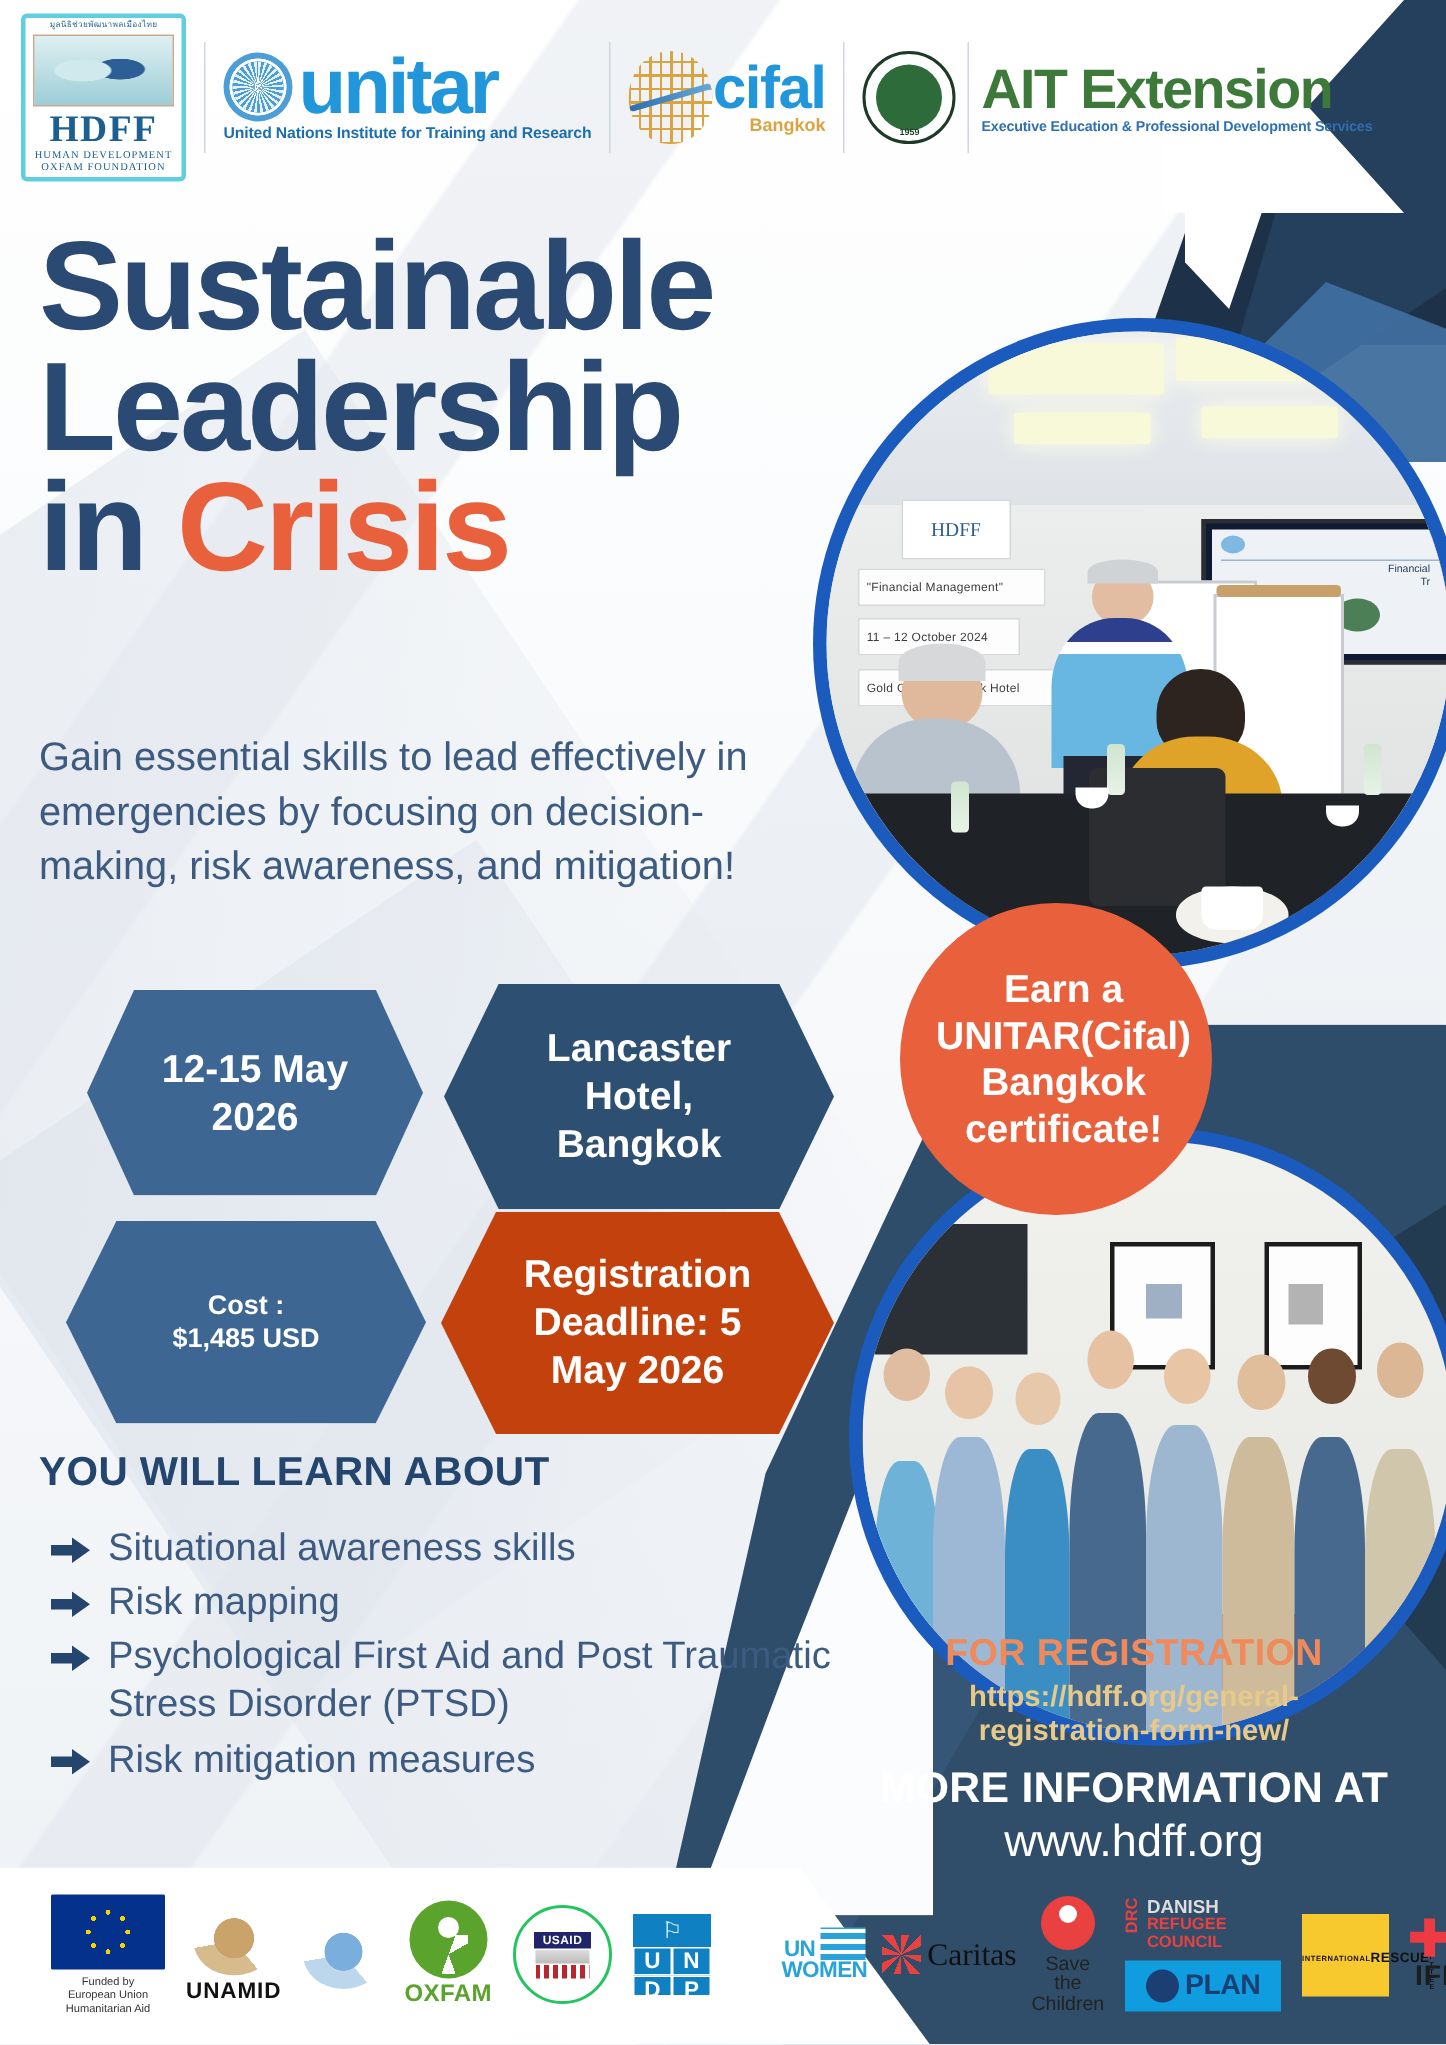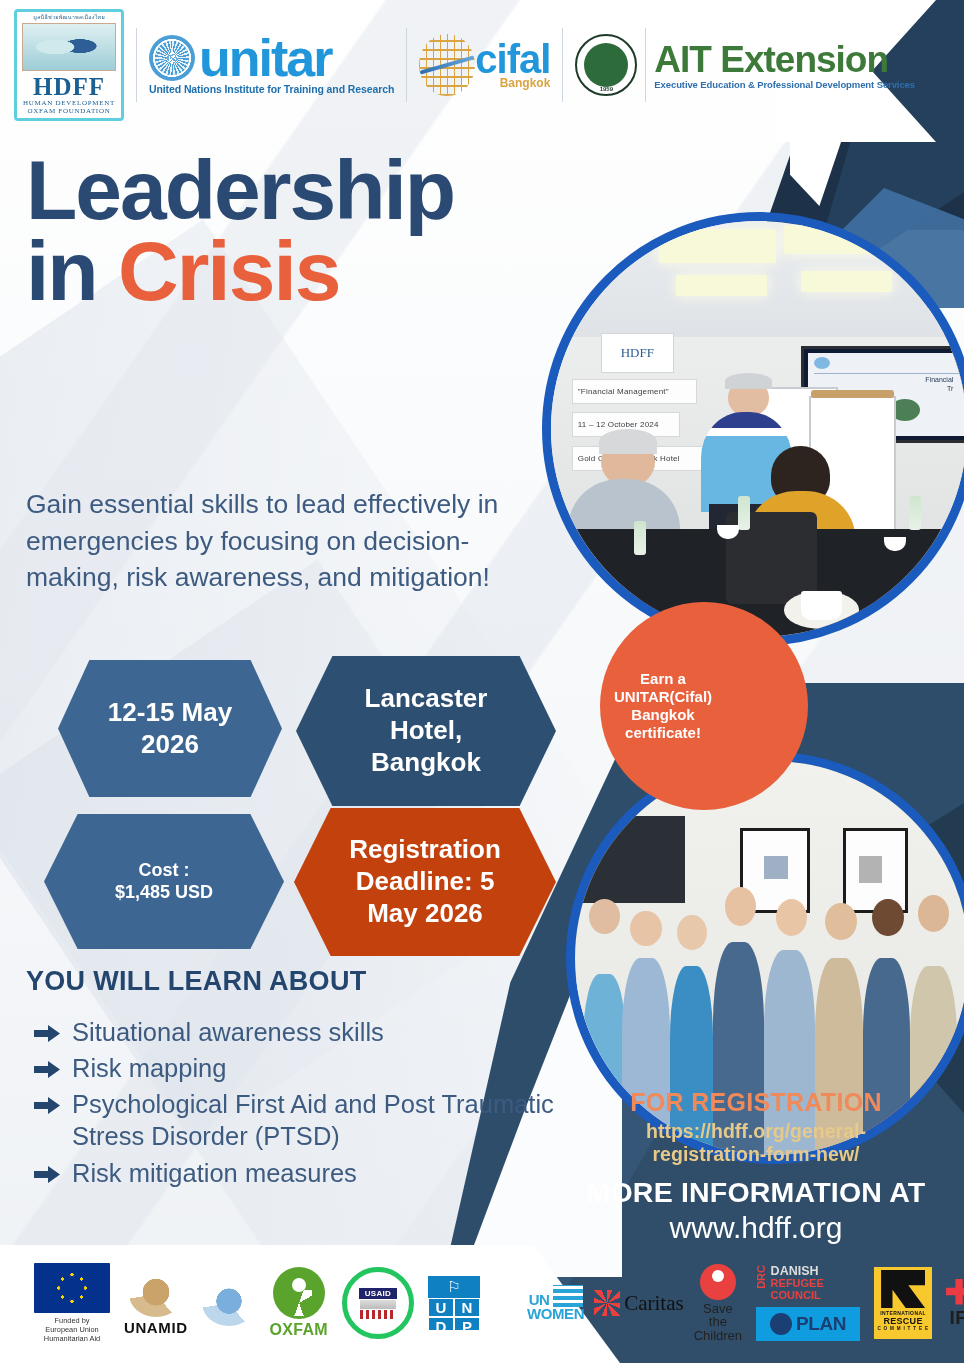--- a/index.html
+++ b/index.html
@@ -108,22 +108,22 @@
 
   
   .learn-h{position:absolute;left:26px;top:966px;z-index:5;font-size:27px;font-weight:700;color:#23456e;letter-spacing:.3px;}
   .learn-list{position:absolute;left:34px;top:1016px;z-index:5;width:530px;}
   .li{display:flex;align-items:flex-start;gap:12px;margin-bottom:4px;}
   .arw{flex:0 0 auto;margin-top:9px;}
   .li-t{font-size:25.5px;line-height:1.26;color:#3d5b80;}
 
   
   .badge{position:absolute;left:600px;top:602px;width:208px;height:208px;border-radius:50%;
-    background:#e8603c;display:flex;align-items:center;justify-content:flex-start;text-align:center;
-    color:#fff;font-weight:700;font-size:15px;line-height:1.2;z-index:7;padding:0 14px;box-sizing:border-box;}
+    background:#e8603c;display:flex;align-items:center;justify-content:flex-end;text-align:center;
+    color:#fff;font-weight:700;font-size:26px;line-height:1.2;z-index:7;padding:0 14px;box-sizing:border-box;}
 
   
   .photo{position:absolute;border-radius:50%;overflow:hidden;z-index:4;}
   .photo.p1{left:542px;top:212px;width:416px;height:416px;border:9px solid #1b5bbd;}
   .photo.p2{left:566px;top:752px;width:394px;height:394px;border:9px solid #1b5bbd;}
   .ph-inner{position:absolute;inset:0;}
 
   
   .rm-ceiling{position:absolute;left:0;top:0;width:100%;height:28%;background:linear-gradient(180deg,#e9ecef,#dfe3e7);}
   .rm-light{position:absolute;background:#f7f9d9;border-radius:2px;box-shadow:0 0 14px #fdfde8;}
@@ -175,21 +175,21 @@
     conic-gradient(from 200deg,#d7bb8c 0 60deg,rgba(0,0,0,0) 60deg 300deg,#d7bb8c 300deg 360deg);}
   .unamid-t{font-size:15px;font-weight:700;color:#111;letter-spacing:.6px;margin-top:2px;}
   .un-em2{width:54px;height:46px;border-radius:50%;
     background:radial-gradient(circle at 50% 46%,#7aaedd 0 34%,rgba(0,0,0,0) 35%),
     conic-gradient(from 200deg,#bcd6ec 0 60deg,rgba(0,0,0,0) 60deg 300deg,#bcd6ec 300deg 360deg);}
   .oxfam-c{width:52px;height:52px;border-radius:50%;background:#5aa32c;position:relative;}
   .oxfam-c:after{content:"";position:absolute;left:50%;top:22%;width:14px;height:14px;border-radius:50%;background:#fff;transform:translateX(-50%);}
   .oxfam-c:before{content:"";position:absolute;left:50%;top:44%;width:26px;height:26px;transform:translateX(-50%);
     background:conic-gradient(from 20deg,#fff 0 40deg,rgba(0,0,0,0) 40deg 140deg,#fff 140deg 180deg,rgba(0,0,0,0) 180deg 360deg);}
   .oxfam-t{font-size:16px;font-weight:700;color:#5aa32c;letter-spacing:.3px;margin-top:2px;}
-  .usaid-seal{width:62px;height:62px;border-radius:50%;border:5px solid #22c55e;background:#fff;position:relative;
+  .usaid-seal{width:62px;height:62px;border-radius:50%;border:2px solid #22c55e;background:#fff;position:relative;
     display:flex;align-items:center;justify-content:center;flex-direction:column;gap:1px;}
   .usaid-bar{width:38px;height:11px;background:#20256b;color:#fff;font-size:8px;font-weight:700;display:flex;align-items:center;justify-content:center;letter-spacing:.3px;}
   .usaid-shake{width:36px;height:9px;background:linear-gradient(180deg,#ddd,#bbb);}
   .usaid-red{width:36px;height:9px;background:repeating-linear-gradient(90deg,#b9262c 0 3px,#fff 3px 6px);}
   .undp-box{width:52px;height:54px;background:#0f80c1;display:grid;grid-template-columns:1fr 1fr;grid-template-rows:22px 1fr 1fr;color:#fff;}
   .undp-box .em{grid-column:1/3;display:flex;align-items:center;justify-content:center;font-size:15px;}
   .undp-box .c{display:flex;align-items:center;justify-content:center;font-size:15px;font-weight:700;border:1px solid #fff;box-sizing:border-box;}
   .unw{display:flex;flex-direction:column;align-items:center;}
   .unw-t{font-size:15px;font-weight:700;color:#2aa4d8;line-height:.92;letter-spacing:-.4px;}
   .unw-bars{width:30px;height:22px;background:repeating-linear-gradient(0deg,#2aa4d8 0 4px,#fff 4px 7px);}
@@ -199,21 +199,21 @@
     #e8413f 180deg 202deg,rgba(0,0,0,0) 202deg 225deg,#e8413f 225deg 247deg,rgba(0,0,0,0) 247deg 270deg,
     #e8413f 270deg 292deg,rgba(0,0,0,0) 292deg 315deg,#e8413f 315deg 337deg,rgba(0,0,0,0) 337deg 360deg);}
   .caritas-t{font-family:"Liberation Serif",serif;font-size:21px;color:#111;}
   .stc-c{width:36px;height:36px;border-radius:50%;background:#e8413f;position:relative;}
   .stc-c:after{content:"";position:absolute;left:50%;top:18%;width:12px;height:12px;border-radius:50%;background:#fff;transform:translateX(-50%);}
   .stc-t{font-size:13px;color:#222;line-height:1.05;text-align:center;margin-top:2px;}
   .drc-t{font-size:12.5px;font-weight:700;color:#ddd;line-height:1.05;text-align:left;}
   .drc-r{font-size:11px;font-weight:700;color:#e8413f;line-height:1.05;}
   .plan-box{width:104px;height:34px;background:#0f9de0;display:flex;align-items:center;justify-content:center;gap:4px;}
   .plan-t{font-size:19px;font-weight:700;color:#1c3f73;letter-spacing:-.4px;}
-  .irc-box{width:58px;height:72px;background:#f7c92e;display:flex;flex-direction:column;align-items:center;justify-content:flex-start;padding-top:3px;box-sizing:border-box;}
+  .irc-box{width:58px;height:55px;background:#f7c92e;display:flex;flex-direction:row;align-items:center;justify-content:flex-start;padding-top:3px;box-sizing:border-box;}
   .irc-mark{width:44px;height:38px;background:#111;clip-path:polygon(0 0,100% 0,100% 40%,62% 40%,100% 100%,56% 100%,26% 52%,26% 100%,0 100%);}
   .irc-t1{font-size:5px;font-weight:700;color:#111;letter-spacing:.4px;margin-top:2px;}
   .irc-t2{font-size:9px;font-weight:700;color:#111;letter-spacing:.3px;}
   .irc-t3{font-size:4.6px;font-weight:700;color:#111;letter-spacing:.8px;}
   .ifrc-sym{display:flex;align-items:center;gap:1px;}
   .ifrc-cross{width:26px;height:26px;background:#ee3a43;
     clip-path:polygon(36% 0,64% 0,64% 36%,100% 36%,100% 64%,64% 64%,64% 100%,36% 100%,36% 64%,0 64%,0 36%,36% 36%);}
   .ifrc-moon{width:26px;height:28px;background:#ee3a43;border-radius:50%;
     clip-path:polygon(100% 0,40% 0,8% 22%,8% 78%,40% 100%,100% 100%,46% 74%,46% 26%);}
   .ifrc-t{font-size:19px;font-weight:700;color:#1d1d1d;letter-spacing:.5px;margin-top:1px;}
@@ -372,20 +372,21 @@
 
       <div class="grp" style="left:73%;width:12%;height:50%;background:#47698e;"></div>
       <div class="head" style="left:75.5%;top:35%;width:8%;height:9.5%;background:#6e4a33;"></div>
 
       <div class="grp" style="left:85%;width:12%;height:48%;background:#cfc6ab;"></div>
       <div class="head" style="left:87%;top:34%;width:8%;height:9.5%;background:#dcb795;"></div>
     </div>
   </div>
 
   <div class="title">
+    <div class="l">Sustainable</div>
     <div class="l">Leadership</div>
     <div class="l"><span>in </span><span class="crisis">Crisis</span></div>
   </div>
 
   <div class="subtitle">Gain essential skills to lead effectively in emergencies by focusing on decision-making, risk awareness, and mitigation!</div>
 
   <div class="hexwrap">
     <div class="hex h1">
       <div>
         <div>12-15 May</div>

